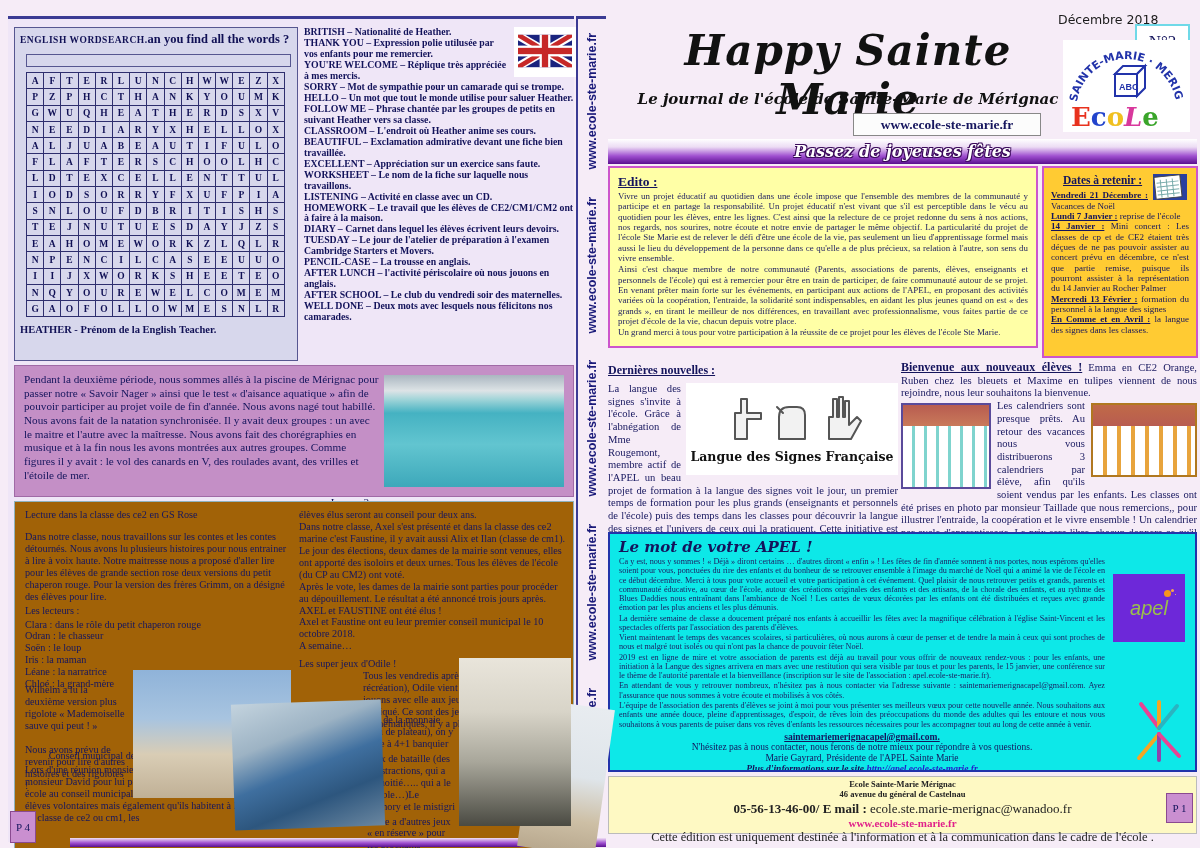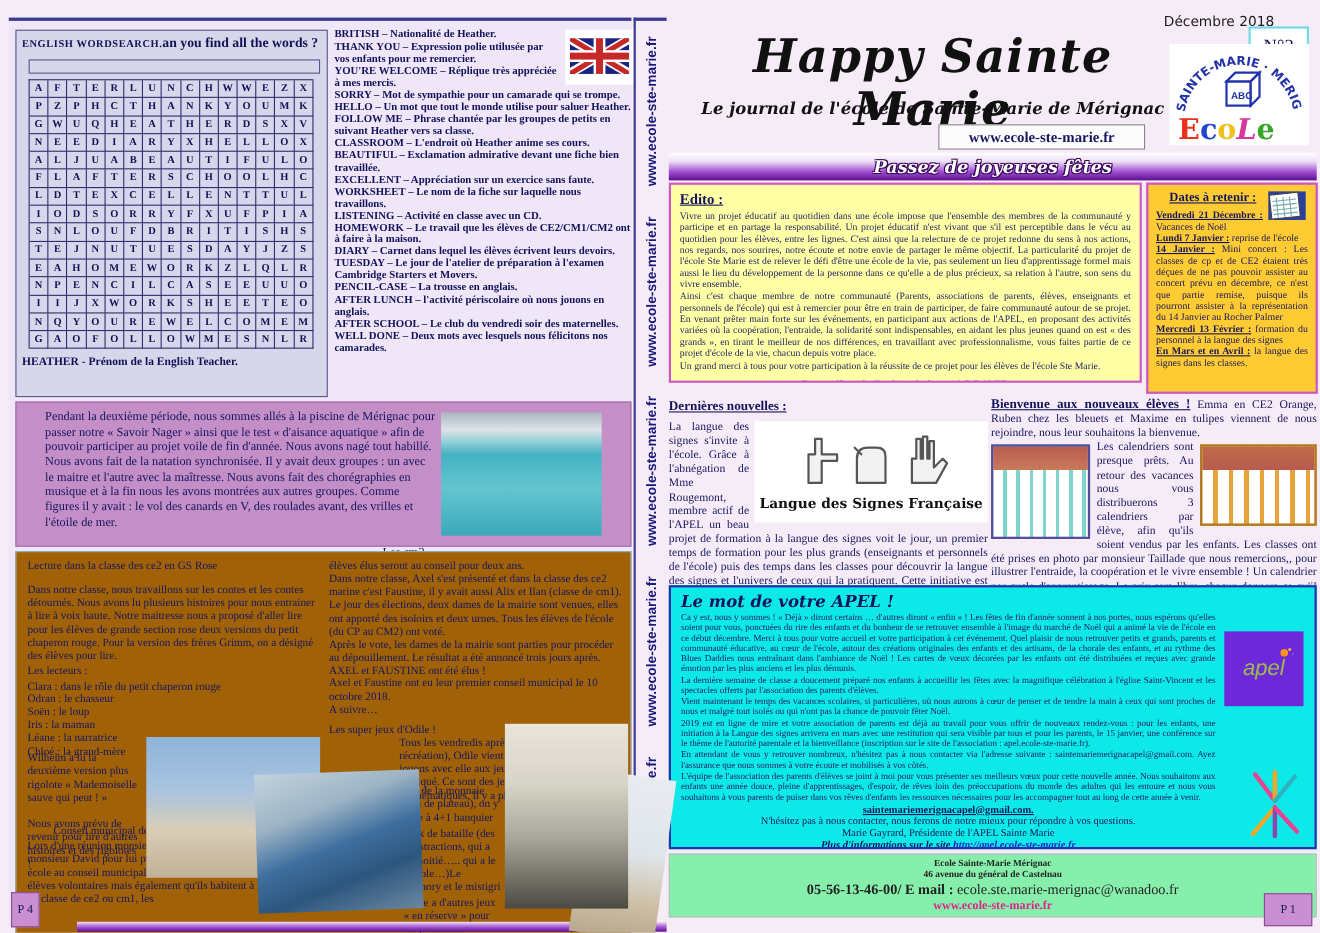--- a/index.html
+++ b/index.html
@@ -37,21 +37,21 @@
   .wordlist {
     position:absolute; left:294px; top:6px; width:276px; height:342px;
     font-size:9.8px; font-weight:bold; line-height:1.12; color:#12125a; padding:2px 2px;
   }
   .wordlist p { margin:0; }
   .flag-wrap { float:right; width:62px; height:50px; background:#fff; margin:0 0 3px 5px; position:relative; }
   .flag-wrap svg { position:absolute; left:4px; top:4px; }
   
   .swim-box {
     position:absolute; left:6px; top:346px; width:560px; height:132px;
-    background:#c48fc6; border:1px solid #a06aa6; padding:7px 26px; display:flex;
+    background:#c48fc6; border:1px solid #a06aa6; padding:7px 9px; display:flex;
   }
   .swim-text { width:355px; font-size:11.2px; line-height:1.22; color:#14145c; }
   .swim-caption { text-align:right; margin-top:14px; padding-right:10px; font-size:11.2px; }
   .photo { border:0; }
   .pool-photo {
     width:188px; height:112px; margin-left:5px; align-self:center;
     background:linear-gradient(to bottom,#aab6c0 0%,#dde3e6 14%,#9fd4d8 22%,#45b2c2 34%,#62c5d0 62%,#3da8ba 100%);
   }
   
   .bottom-box {
@@ -187,28 +187,28 @@
   .apel-logo .apel-word::after { content:""; position:absolute; right:-3px; top:-7px; width:7px; height:7px; border-radius:50%;
     background:#f7941d; box-shadow:5px -3px 0 -2px #f7a54a, 8px 1px 0 -3px #f7c06a; }
   .apel-bottom { margin-top:3px; text-align:center; font-size:9.5px; color:#14145c; width:486px;}
   .apel-bottom .email { font-weight:bold; text-decoration:underline; }
   .apel-bottom .sig { margin-top:1px; }
   .apel-bottom .more { font-style:italic; font-weight:bold; margin-top:1px; }
   .apel-bottom .more a, .apel-bottom .more .link { color:#2222cc; text-decoration:underline; }
   .fireworks { position:absolute; right:8px; bottom:6px; width:56px; height:66px; }
   .r-footer {
     position:absolute; left:0; top:776px; width:589px; height:58px;
-    background:#86efac; border:1px solid #bbb; text-align:center; padding-top:3px;
+    background:#fef9c3; border:1px solid #bbb; text-align:center; padding-top:3px;
   }
   .f1 { font-size:8.5px; font-weight:bold; color:#222; line-height:1.15;}
   .f3 { font-size:13px; color:#222; margin-top:1px;}
   .f3 b { font-weight:bold; }
   .f4 { font-size:11px; font-weight:bold; color:#e0218a; }
   .f5 { font-size:12.5px; color:#222; margin-top:1px; }
-  .badge-p1 { right:4px; top:812px; width:44px; height:30px; position:absolute;}
+  .badge-p1 { right:4px; top:793px; width:27px; height:30px; position:absolute;}
 </style>
 </head>
 <body>
 
 <div class="page-left">
 
   <div class="ws-box">
     <div class="ws-head">
       <span class="ws-title">ENGLISH  WORDSEARCH.</span>
       <span class="ws-question">an you find all the words ?</span>
@@ -511,21 +511,21 @@
       <p>Lors d'une réunion monsieur le maire de Mérignac a rencontré monsieur David pour lui proposer de présenter des élèves de son école au conseil municipal des enfants. Pour cela il fallait des élèves volontaires mais également qu'ils habitent à Mérignac et en classe de ce2 ou cm1, les</p>
     </div>
     <div class="br-col">
       <div>
           <p>élèves élus seront au conseil pour deux ans.</p>
           <p>Dans notre classe, Axel s'est présenté et dans la classe des ce2 marine c'est Faustine, il y avait aussi Alix et Ilan (classe de cm1).</p>
           <p>Le jour des élections, deux dames de la mairie sont venues, elles ont apporté des isoloirs et deux urnes. Tous les élèves de l'école (du CP au CM2) ont voté.</p>
           <p>Après le vote, les dames de la mairie sont parties pour procéder au dépouillement. Le résultat a été annoncé trois jours après.</p>
           <p>AXEL et FAUSTINE ont été élus !</p>
           <p>Axel et Faustine ont eu leur premier conseil municipal le 10 octobre 2018.</p>
-          <p>A suivre…</p>
+          <p>A semaine…</p>
         </div>
       <p class="odile-title">Les super  jeux d'Odile !</p>
       <p class="odile-p1">Tous les vendredis après-midi  (après la dernière récréation), Odile vient dans notre classe et nous jouons avec elle aux jeux qu'elle nous a fabriqué. Ce sont des jeux autour  des mathématiques, il  y a plusieurs jeux :</p>
     </div>
     <div class="odile-points">
         <p>Jeu de la monnaie (jeu de plateau), on y joue à 4+1 banquier</p>
         <p>Jeux de bataille (des soustractions, qui a la moitié….. qui a le double…)Le memory et le mistigri</p>
         <p>Odile a d'autres jeux « en réserve »  pour les prochains vendredis !</p>
       </div>
     <div class="photo reading-photo"></div>
@@ -605,21 +605,21 @@
             <line x1="22" y1="7" x2="22" y2="25"></line>
         </g>
       </svg>
     </span>
     <span class="dates-title">Dates à retenir :</span>
     <div>
         <div class="d-item"><span class="d-label">Vendredi 21 Décembre :</span> Vacances de Noël</div>
         <div class="d-item"><span class="d-label">Lundi 7 Janvier :</span> reprise de l'école</div>
         <div class="d-item"><span class="d-label">14 Janvier :</span> Mini concert : Les classes de cp et de CE2 étaient très déçues de ne pas pouvoir assister au concert prévu en décembre, ce n'est que partie remise, puisque ils pourront assister à la représentation du 14 Janvier au Rocher Palmer</div>
         <div class="d-item"><span class="d-label">Mercredi 13 Février :</span> formation du personnel à la langue des signes</div>
-        <div class="d-item"><span class="d-label">En Mars et en Avril :</span> la langue des signes dans les classes.</div>
+        <div class="d-item"><span class="d-label">En Comme et en Avril :</span> la langue des signes dans les classes.</div>
       </div>
   </div>
 
   <div class="news-block">
     <span class="sec-title">Dernières nouvelles :</span>
     <div class="news-body">
       <div class="lsf-img">
         <svg width="150" height="58" viewBox="0 0 150 58">
           <g stroke="#555" stroke-width="2" fill="#f2f2f2" stroke-linejoin="round" stroke-linecap="round">
             <path d="M18 52 V26 h6 V12 h6 v14 h14 v6 H30 v20 z"></path>
@@ -676,15 +676,16 @@
         </g>
       </svg>
     </div>
   </div>
 
   <div class="r-footer">
     <div class="f1">Ecole Sainte-Marie Mérignac</div>
     <div class="f1">46 avenue du général de Castelnau</div>
     <div class="f3"><b>05-56-13-46-00/ E mail :</b><span> ecole.ste.marie-merignac@wanadoo.fr</span></div>
     <div class="f4">www.ecole-ste-marie.fr</div>
+    <div class="f5">Cette édition est uniquement destinée à l'information et à la communication dans le cadre de l'école .</div>
   </div>
   <div class="badge badge-p1">P 1</div>
 </div>
 
 </body></html>

